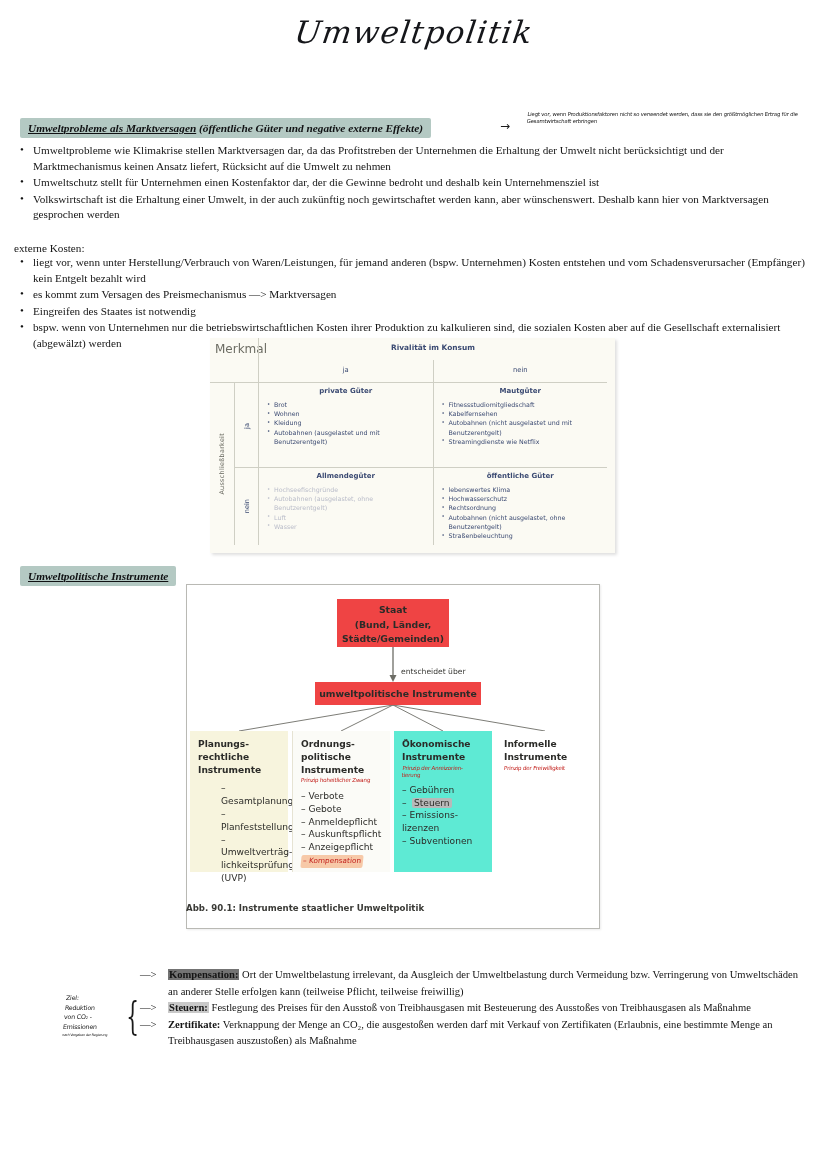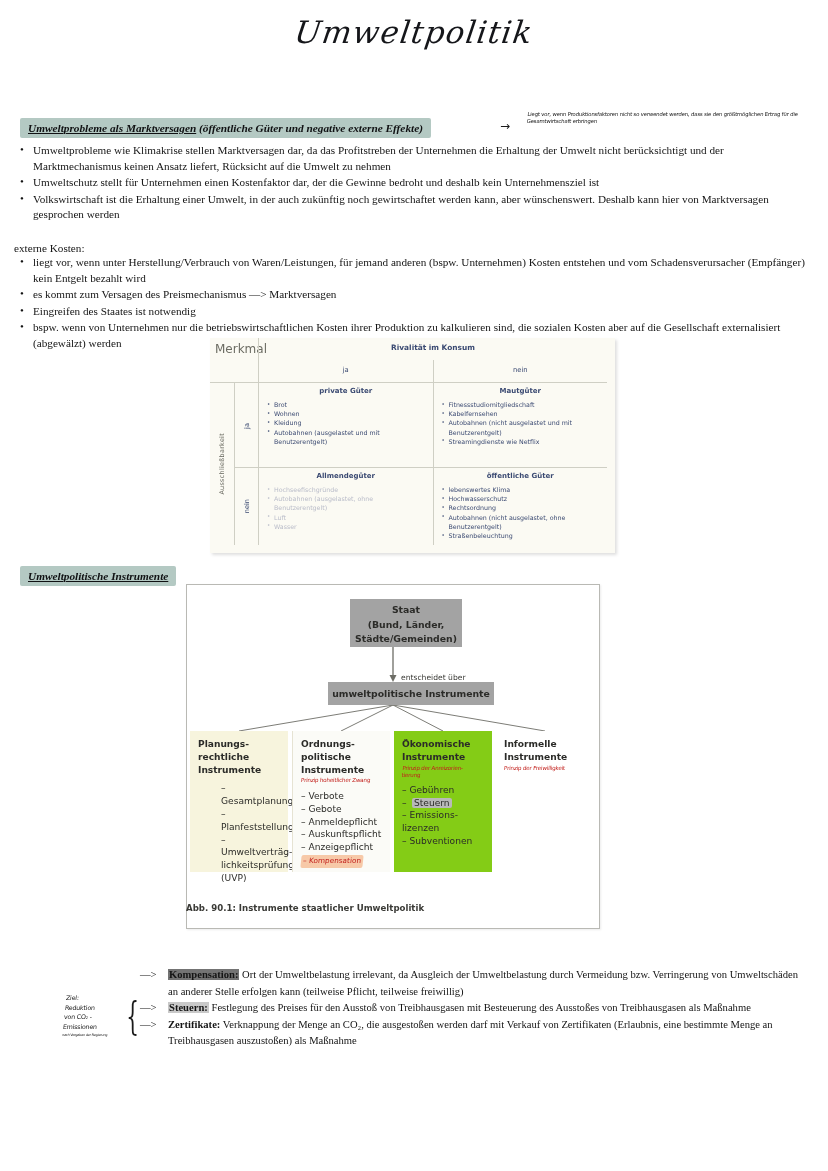--- a/index.html
+++ b/index.html
@@ -175,52 +175,51 @@
     position:absolute; left:186px; top:584px;
     width:412px; height:343px;
     background:#ffffff;
     border:1px solid #b9b9b4;
     box-shadow:1px 1px 2px rgba(0,0,0,0.08);
     font-family:"DejaVu Sans", sans-serif;
     overflow:hidden;
   }
   .fig-box {
     position:absolute;
-    background:#a3a3a3;
+    background:#ef4444;
     color:#2b2b28;
     font-weight:bold;
     text-align:center;
     box-sizing:border-box;
-    margin-left:13px;
   }
   #box-staat {
     left:150px; top:14px; width:112px; height:48px;
     font-size:9.3px; line-height:14.5px; padding-top:4px;
   }
   #box-instr {
     left:128px; top:97px; width:166px; height:23px;
     font-size:9.3px; line-height:23px;
   }
   .fig-arrowlabel {
-    position:absolute; left:214px; top:88px;
+    position:absolute; left:214px; top:82px;
     font-size:7.6px; color:#3a3a36; font-weight:normal;
     white-space:nowrap;
   }
   .connector { position:absolute; left:0; top:0; width:412px; height:343px; pointer-events:none; }
 
   .col {
     position:absolute; top:146px; width:98px; height:141px;
     box-sizing:border-box;
     padding:7px 7px 0 8px;
     font-size:9.1px; line-height:12.8px;
     color:#2b2b28;
   }
   #col1 { left:3px;   background:#f7f4dd; }
   #col2 { left:105px; background:#fbfbf7; border-left:1px solid #e6e3d3; }
-  #col3 { left:207px; background:#84cc16; }
+  #col3 { left:207px; background:#5eead4; }
   #col4 { left:309px; background:#ffffff; }
   .col .chead { font-weight:bold; margin-bottom:1px; }
   .col .hnote {
     font-family:"DejaVu Sans", sans-serif;
     color:#c2201c; font-size:5.6px; line-height:6.6px;
     transform:skewX(-6deg); margin:0 0 4px 0; letter-spacing:-0.2px;
   }
   .col .clist { margin-top:6px; }
   .col .clist div { white-space:pre-line; }
   .hl-steuern { background:#b9b9b9; padding:0 2px; border-radius:2px; }

